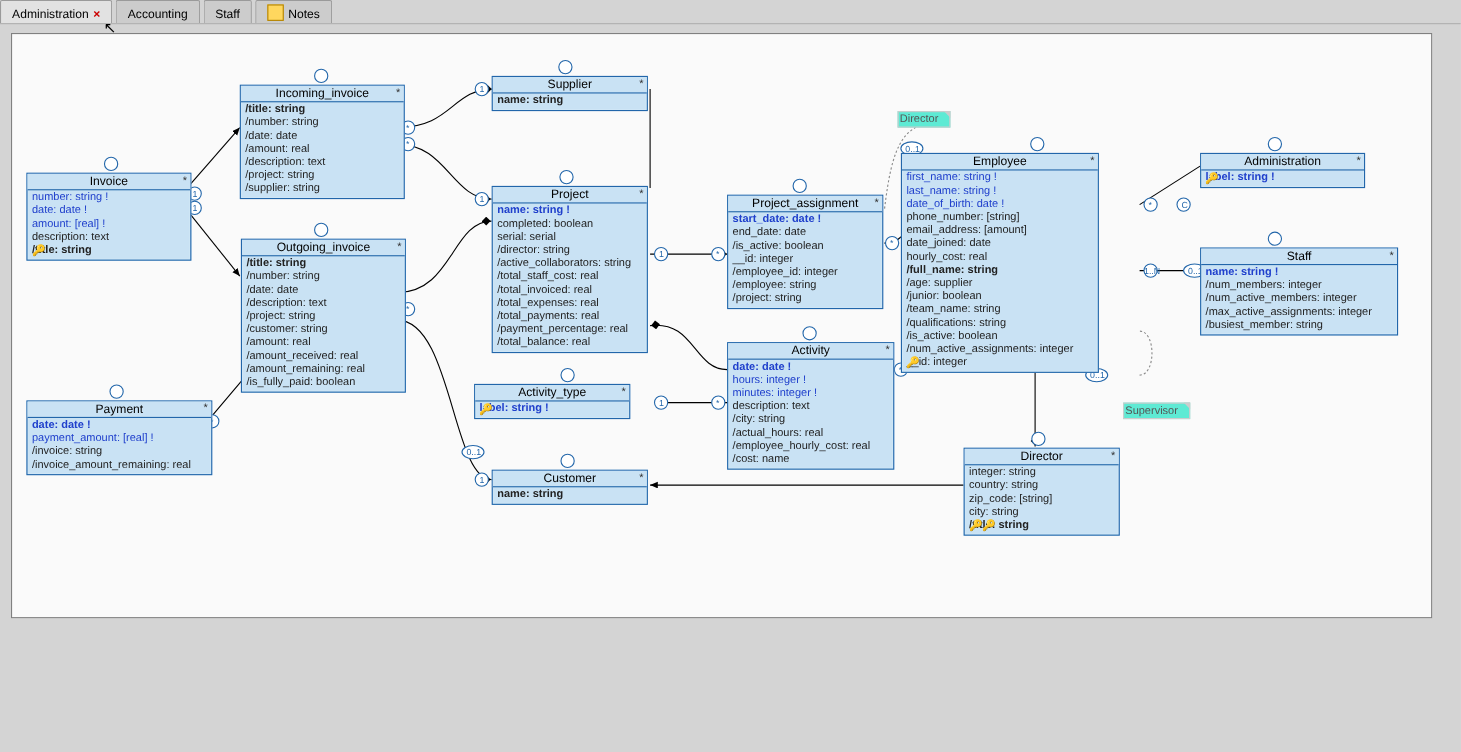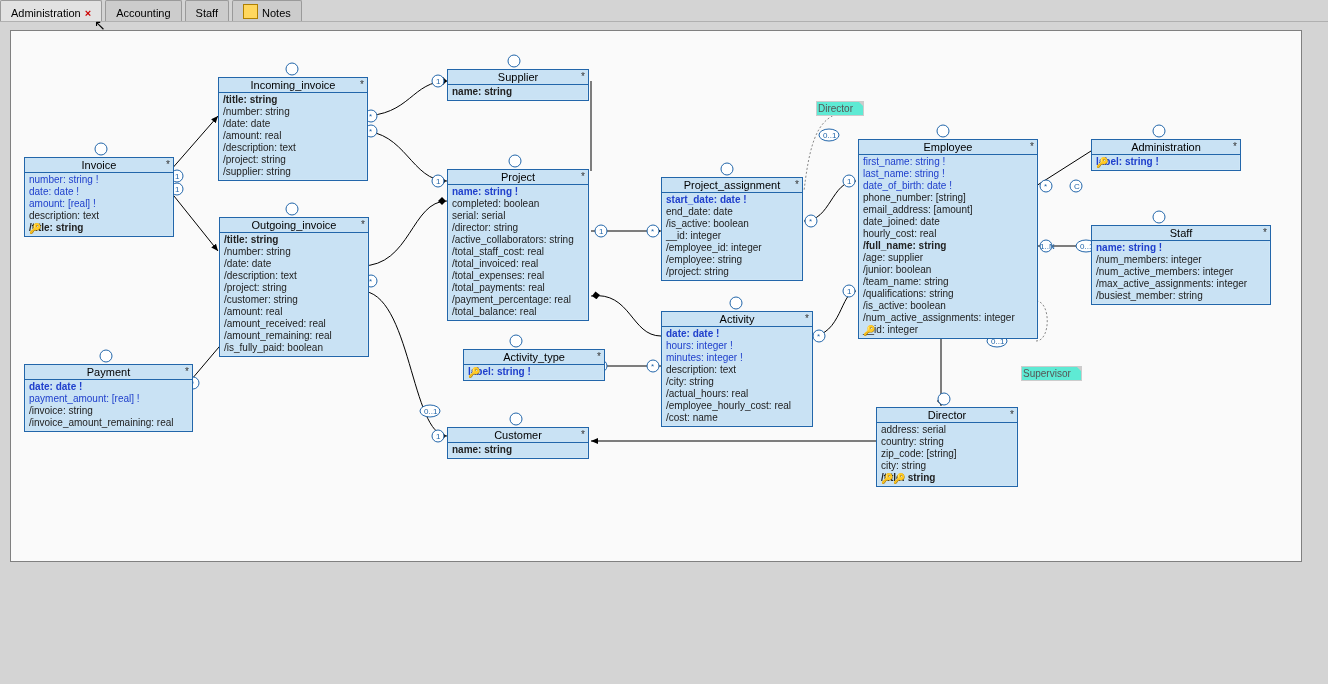--- a/index.html
+++ b/index.html
@@ -222,21 +222,21 @@
           <div class="attr">/active_collaborators: string</div>
           <div class="attr">/total_staff_cost: real</div>
           <div class="attr">/total_invoiced: real</div>
           <div class="attr">/total_expenses: real</div>
           <div class="attr">/total_payments: real</div>
           <div class="attr">/payment_percentage: real</div>
           <div class="attr">/total_balance: real</div>
         </div>
 </div>
 
-<div class="entity" style="left:452px;top:318px;width:140px">
+<div class="entity" style="left:420px;top:318px;width:140px">
   <div class="entity-title"><span>Activity_type</span><span class="star">*</span></div>
   <div class="entity-body">
           <div class="attr bold blue">label: string !</div>
         </div>
   <span class="key">🔑</span>
 </div>
 
 <div class="entity" style="left:436px;top:396px;width:140px">
   <div class="entity-title"><span>Customer</span><span class="star">*</span></div>
   <div class="entity-body">
@@ -264,21 +264,21 @@
           <div class="attr blue">hours: integer !</div>
           <div class="attr blue">minutes: integer !</div>
           <div class="attr">description: text</div>
           <div class="attr">/city: string</div>
           <div class="attr">/actual_hours: real</div>
           <div class="attr">/employee_hourly_cost: real</div>
           <div class="attr">/cost: name</div>
         </div>
 </div>
 
-<div class="entity" style="left:847px;top:108px;width:178px">
+<div class="entity" style="left:808px;top:108px;width:178px">
   <div class="entity-title"><span>Employee</span><span class="star">*</span></div>
   <div class="entity-body">
           <div class="attr blue">first_name: string !</div>
           <div class="attr blue">last_name: string !</div>
           <div class="attr blue">date_of_birth: date !</div>
           <div class="attr">phone_number: [string]</div>
           <div class="attr">email_address: [amount]</div>
           <div class="attr">date_joined: date</div>
           <div class="attr">hourly_cost: real</div>
           <div class="attr bold">/full_name: string</div>
@@ -289,21 +289,21 @@
           <div class="attr">/is_active: boolean</div>
           <div class="attr">/num_active_assignments: integer</div>
           <div class="attr">__id: integer</div>
         </div>
   <span class="key">🔑</span>
 </div>
 
 <div class="entity" style="left:865px;top:376px;width:140px">
   <div class="entity-title"><span>Director</span><span class="star">*</span></div>
   <div class="entity-body">
-          <div class="attr">address: serial</div>
+          <div class="attr">integer: string</div>
           <div class="attr">country: string</div>
           <div class="attr">zip_code: [string]</div>
           <div class="attr">city: string</div>
           <div class="attr bold">/title: string</div>
         </div>
   <span class="key">🔑🔑</span>
 </div>
 
 <div class="entity" style="left:1080px;top:108px;width:148px">
   <div class="entity-title"><span>Administration</span><span class="star">*</span></div>

